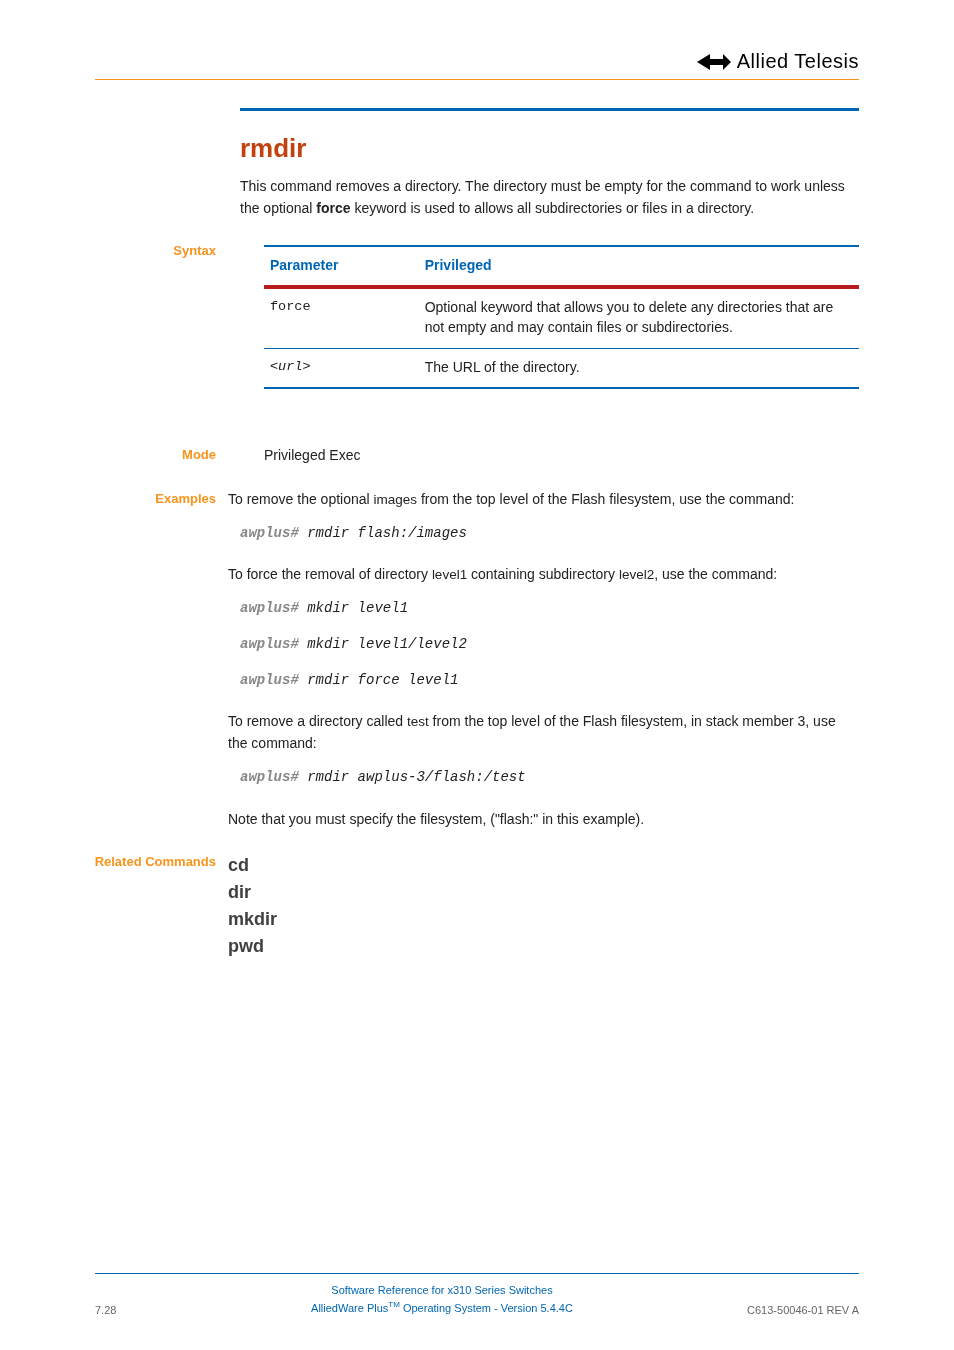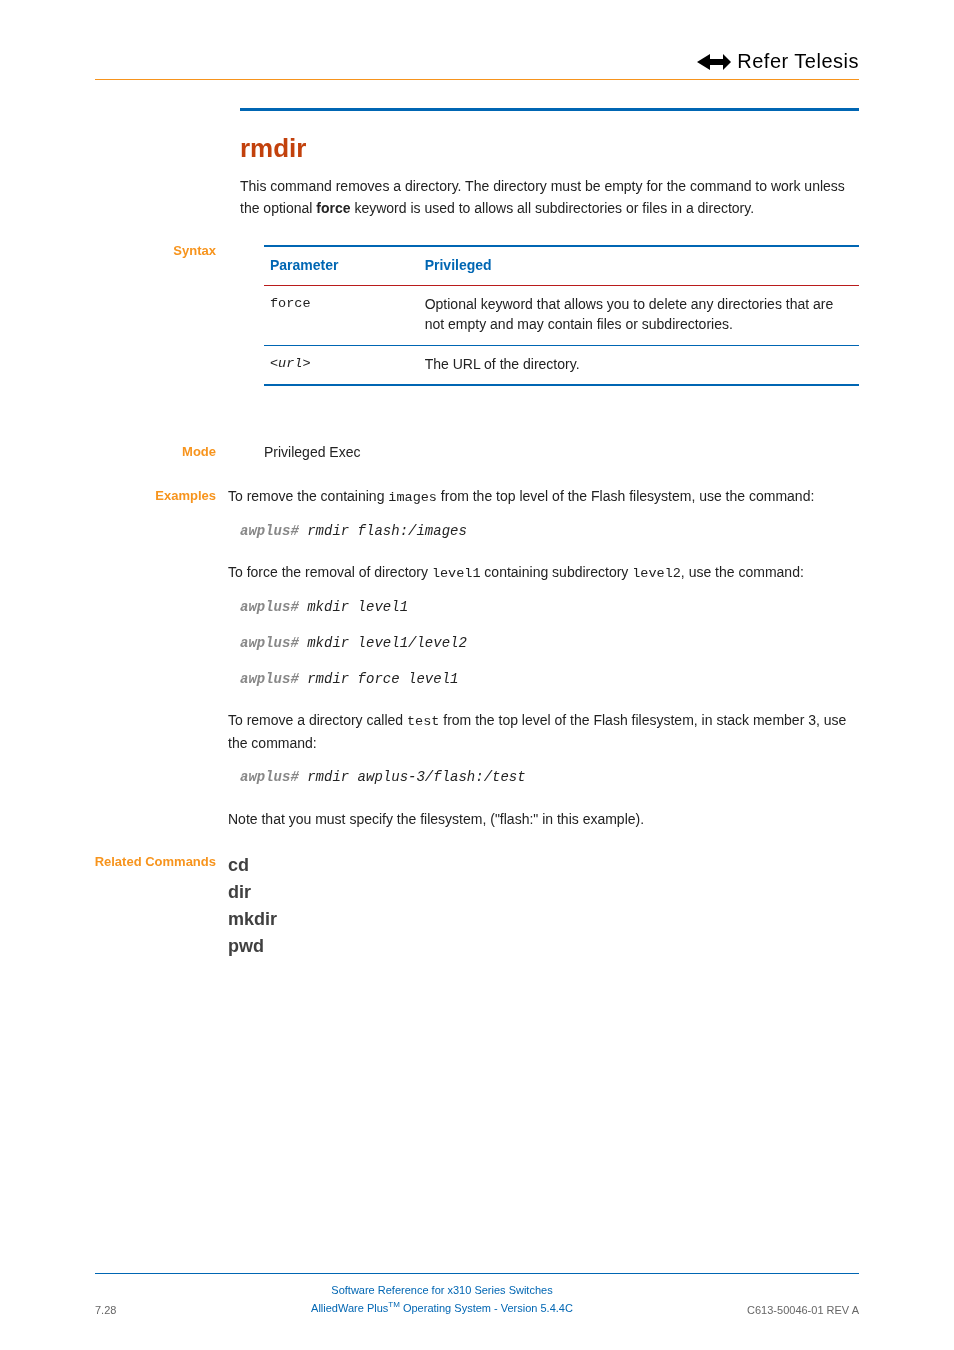--- a/index.html
+++ b/index.html
@@ -66,21 +66,21 @@
     font-weight: 700;
     border-top: 3px solid #0066b3;
     padding-top: 22px;
     margin-bottom: 12px;
   }
   .intro {
     line-height: 1.55;
     margin-bottom: 22px;
   }
   .mono {
-    font-family: Liberation Mono, monospace;
+    font-family: Liberation Sans, sans-serif;
     font-size: 13.5px;
   }
   .syntax-line {
     font-family: "Courier New", monospace;
     font-size: 13.5px;
     margin-bottom: 14px;
   }
   .syntax-line .var { font-style: italic; }
   table.params {
     width: 100%;
@@ -88,21 +88,21 @@
     margin-bottom: 34px;
     margin-top: 4px;
   }
   table.params th {
     text-align: left;
     color: #0066b3;
     font-weight: 700;
     font-size: 14px;
     padding: 8px 6px 8px 6px;
     border-top: 2px solid #0066b3;
-    border-bottom: 1px solid #b91c1c;
+    border-bottom: 4px solid #b91c1c;
   }
   table.params td {
     padding: 8px 6px 10px 6px;
     border-bottom: 1px solid #0066b3;
     vertical-align: top;
     font-size: 14px;
     line-height: 1.45;
   }
   table.params tr:last-child td {
     border-bottom: 2px solid #0066b3;
@@ -157,21 +157,21 @@
 </style>
 </head>
 <body>
 
 <div class="page">
   <div class="logo-row">
     <div class="logo">
       <svg width="34" height="16" viewBox="0 0 34 16">
         <polygon points="0,8 13,0 13,5 26,5 26,0 34,8 26,16 26,11 13,11 13,16" fill="#000"></polygon>
       </svg>
-      <span class="logo-text">Refer Telesis</span>
+      <span class="logo-text">Allied Telesis</span>
     </div>
   </div>
   <hr class="top-rule">
 
   <div class="content">
 
     <h1 class="cmd-title">rmdir</h1>
 
     <p class="intro">
       <span>This command removes a directory. The directory must be empty for the command to work unless the optional </span><b>force</b><span> keyword is used to allows all subdirectories or files in a directory.</span>
@@ -204,21 +204,21 @@
     <div class="row sect">
       <div class="label">Mode</div>
       <div class="body"><span>Privileged Exec</span></div>
     </div>
 
 
     <div class="row">
       <div class="label">Examples</div>
       <div class="body">
         <p>
-          <span>To remove the containing </span><span class="mono">images</span><span> from the top level of the Flash filesystem, use the command:</span>
+          <span>To remove the optional </span><span class="mono">images</span><span> from the top level of the Flash filesystem, use the command:</span>
         </p>
         <div class="cmd-block">
           <div><span class="prompt">awplus#</span><span> rmdir flash:/images</span></div>
         </div>
 
         <p>
           <span>To force the removal of directory </span><span class="mono">level1</span><span> containing subdirectory </span><span class="mono">level2</span><span>, use the command:</span>
         </p>
         <div class="cmd-block">
           <div><span class="prompt">awplus#</span><span> mkdir level1</span></div>

